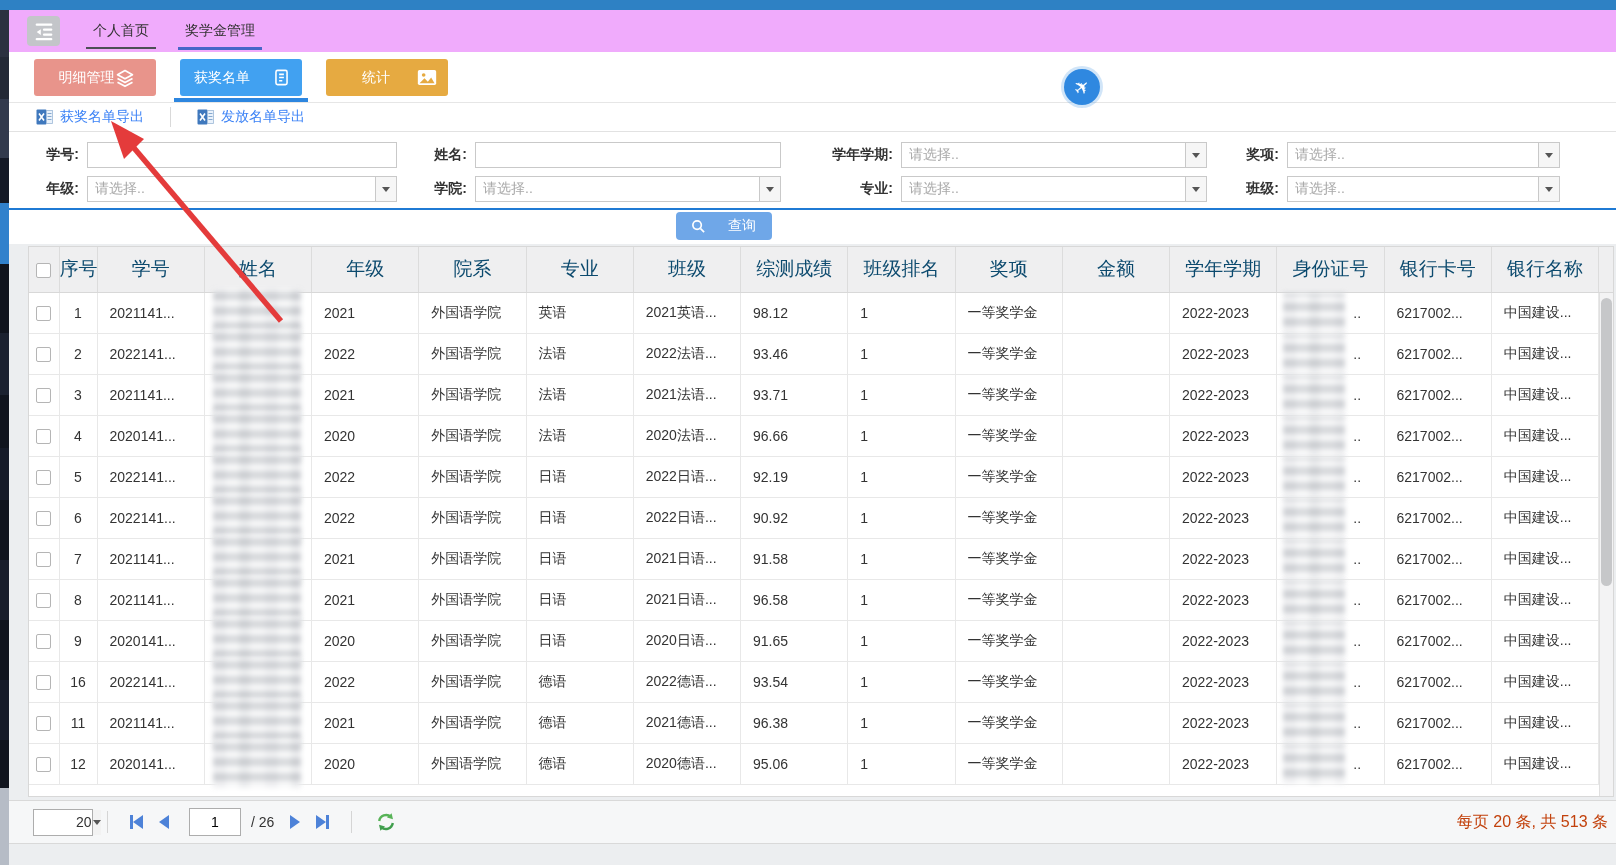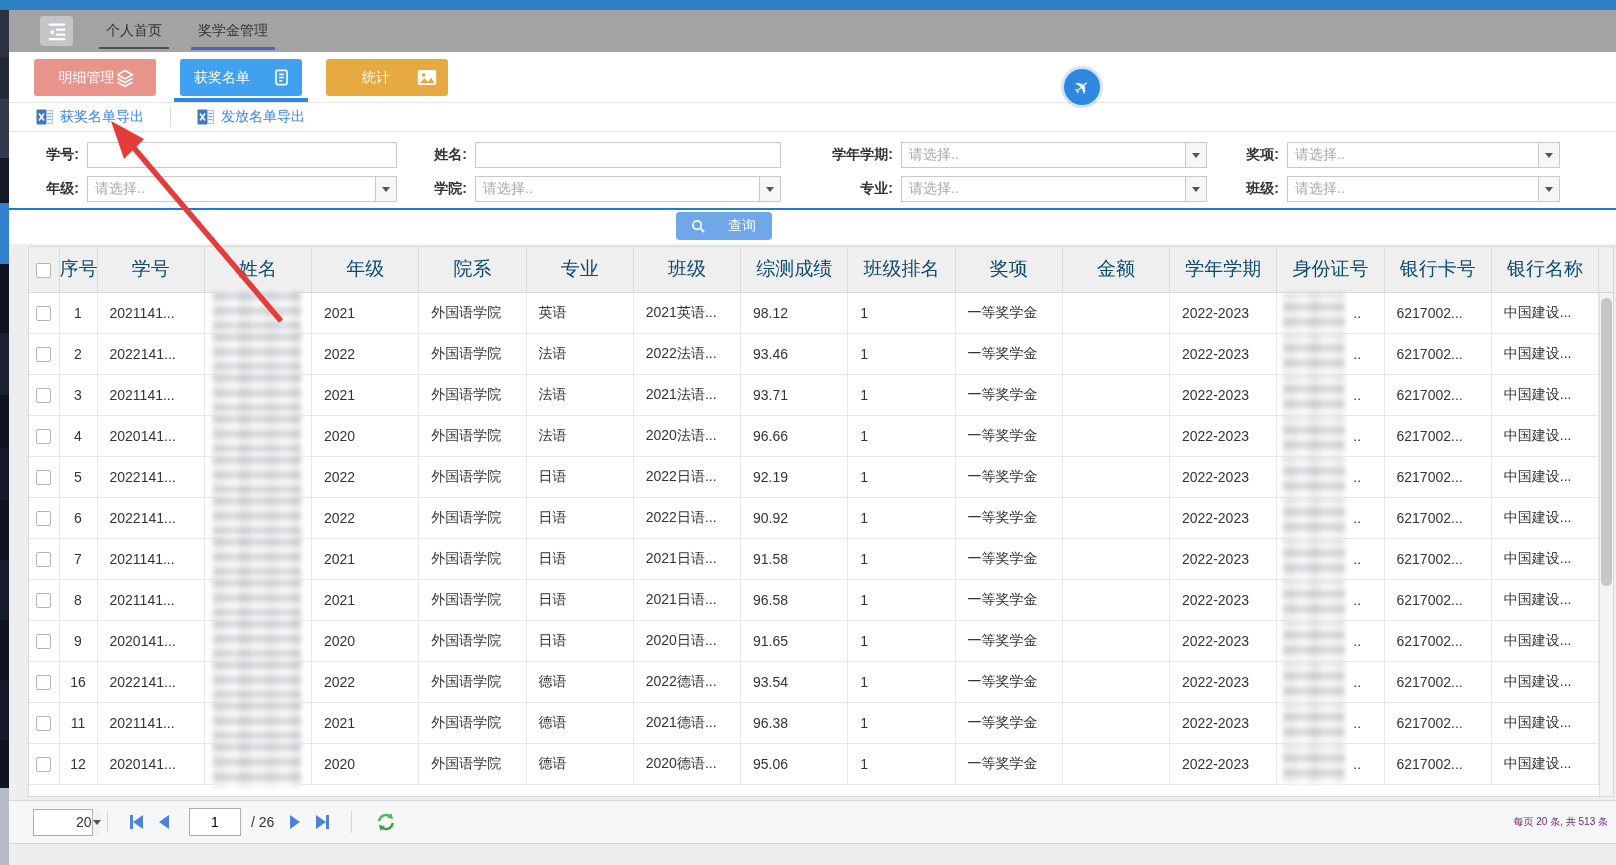--- a/index.html
+++ b/index.html
@@ -11,21 +11,21 @@
   .topbar { height:10px; background:#2e81c4; }
   .shell { display:flex; height:855px; }
 
   
   .side-strip { width:9px; display:flex; flex-direction:column; flex-shrink:0; }
   .side-strip .seg { width:100%; }
 
   .content { flex:1; display:flex; flex-direction:column; background:#eceef0; min-width:0; }
 
   
-  .tabbar { height:42px; background:#a3a3a3; display:flex; align-items:center;padding-left:13px; }
+  .tabbar { height:42px; background:#f0abfc; display:flex; align-items:center; }
   .collapse-btn { width:33px; height:30px; background:#c3c5c9; border-radius:4px; margin-left:18px;
     display:flex; align-items:center; justify-content:center; cursor:pointer; flex-shrink:0; }
   .tab { margin-left:30px; height:42px; display:flex; align-items:center; font-size:14px;
     color:#333; position:relative; padding:0 3px; cursor:pointer; }
   .tab::after { content:""; position:absolute; left:-4px; right:-4px; bottom:3px; height:2px; background:#4c4f55; }
   .tab.active::after { height:3px; bottom:2px; background:#4766c8; }
 
   
   .white-panel { background:#fff; position:relative; }
   .btn-row { height:51px; padding:7px 0 0 25px; border-bottom:1px solid #e6e6e6; display:flex; gap:24px; }
@@ -105,21 +105,21 @@
   .psep { width:1px; height:22px; background:#d5d5d5; margin:0 14px; flex-shrink:0; }
   .nav-btn { display:flex; align-items:center; margin:0 8px; cursor:pointer; }
   .tri { width:0; height:0; border-top:7px solid transparent; border-bottom:7px solid transparent; }
   .tri.left { border-right:10px solid #4d82d8; }
   .tri.right { border-left:10px solid #4d82d8; }
   .bar { width:3px; height:14px; background:#4d82d8; }
   .page-input { width:52px; height:28px; border:1px solid #adadad; text-align:center; font:inherit;
     font-size:14px; margin:0 10px 0 12px; background:#fff; }
   .page-total { font-size:14px; margin-right:8px; white-space:nowrap; }
   .refresh-btn { margin-left:10px; cursor:pointer; display:flex; align-items:center; }
-  .summary { margin-left:auto; font-size:10px; color:#701a75; white-space:nowrap; }
+  .summary { margin-left:auto; font-size:16px; color:#c2410c; white-space:nowrap; }
 
   .bottom-space { flex:1; background:#eceef0; }
 
   .arrow-overlay { position:absolute; left:0; top:0; z-index:50; pointer-events:none; }
 </style>
 </head>
 <body>
 
 <div class="topbar"></div>
 

